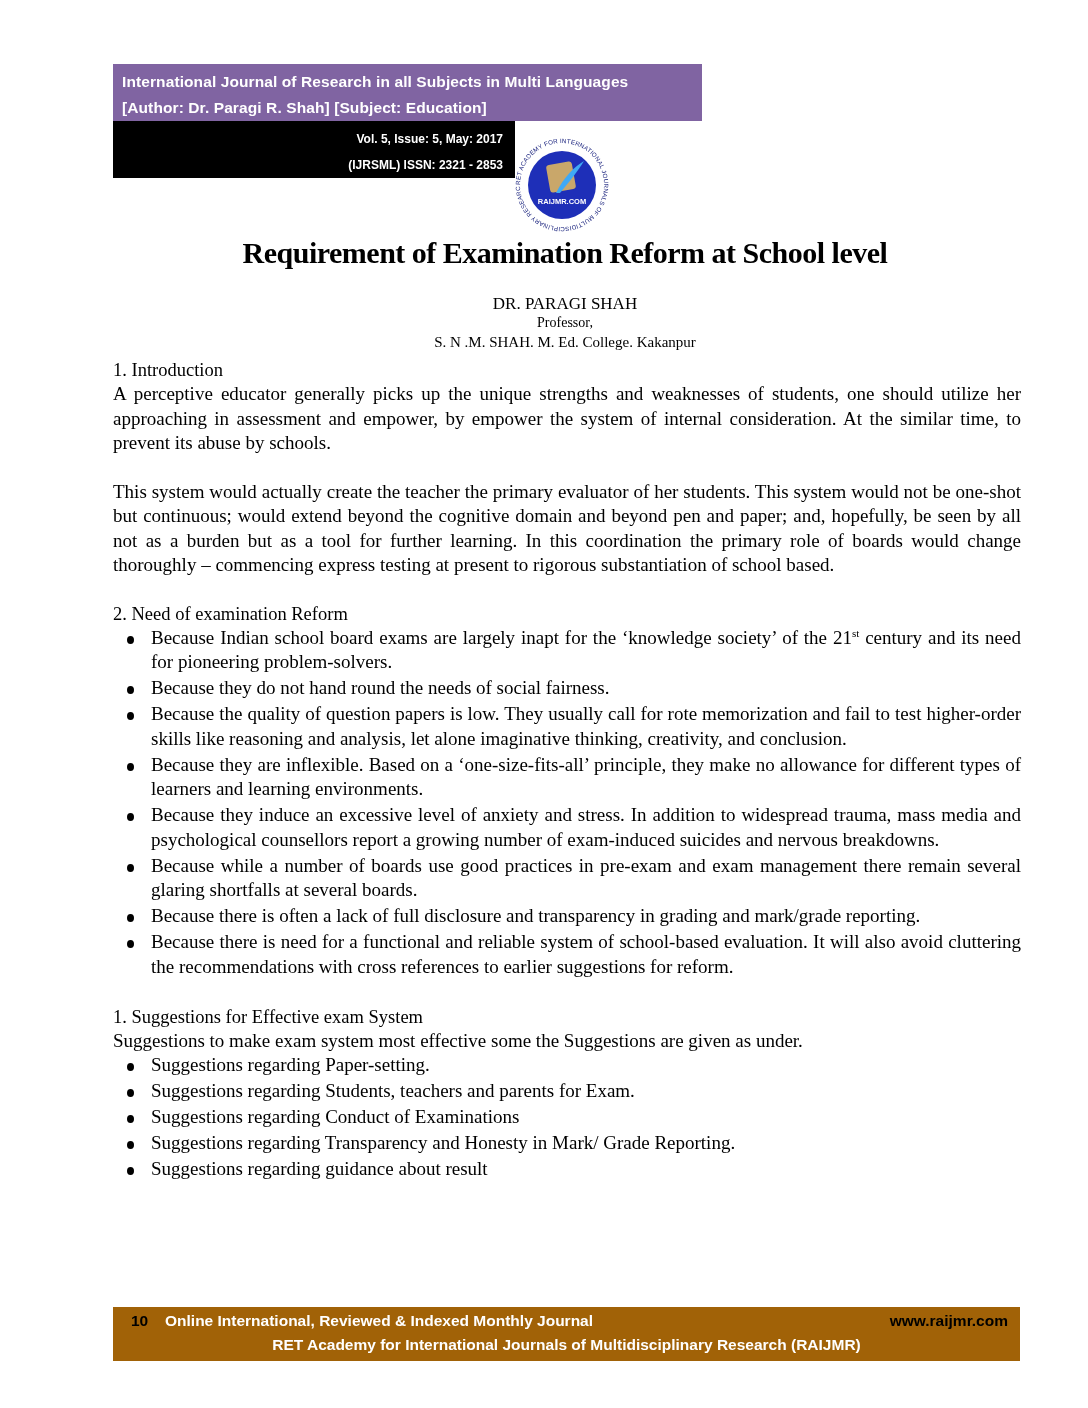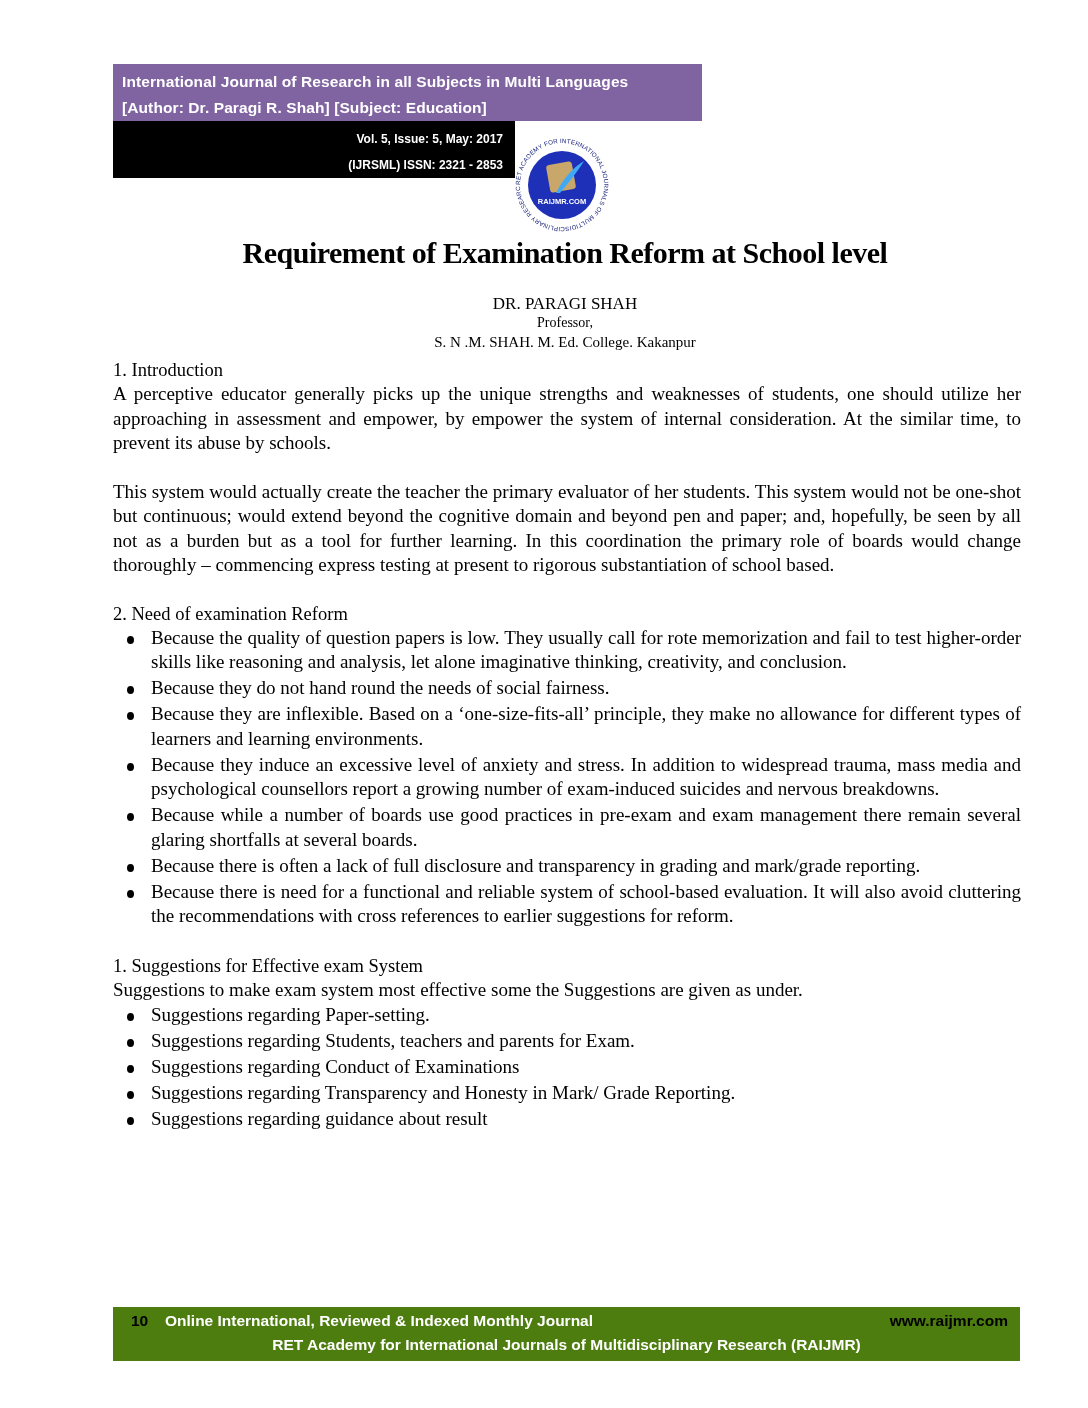--- a/index.html
+++ b/index.html
@@ -23,21 +23,21 @@
 
     .content { position: absolute; top: 358px; left: 113px; width: 908px; font-size: 19px; line-height: 24.5px; }
     .content p { margin: 0; text-align: justify; }
     .content h2 { font-size: 18.5px; font-weight: normal; margin: 0; line-height: 24px; }
     .gap { height: 24px; }
     ul.bul { list-style: none; margin: 0; padding: 0; }
     ul.bul li { position: relative; padding-left: 38px; text-align: justify; margin-bottom: 1.5px; }
     ul.bul li .dot { position: absolute; left: 14px; top: 10px; width: 7px; height: 8px; border-radius: 50%; background: #000; }
     sup { font-size: 11px; line-height: 0; }
 
-    .ftr { position: absolute; top: 1307px; left: 113px; width: 907px; height: 54px; background: #4d7c0f;
+    .ftr { position: absolute; top: 1307px; left: 113px; width: 907px; height: 54px; background: #a16207;
            font-family: "Liberation Sans", sans-serif; font-weight: bold; font-size: 15.5px; line-height: 24px; }
     .ftr-row1 { position: absolute; top: 2px; left: 18px; right: 12px; display: flex; }
     .ftr-num { color: #000; width: 34px; }
     .ftr-tag { color: #fff; flex: 1; }
     .ftr-url { color: #000; text-align: center; }
     .ftr-row2 { position: absolute; top: 26px; left: 0; right: 0; text-align: center; color: #fff; }
   </style>
 </head>
 <body>
 
@@ -77,22 +77,23 @@
 
 <div class="content">
   <h2>1. Introduction</h2>
   <p>A perceptive educator generally picks up the unique strengths and weaknesses of students, one should utilize her approaching in assessment and empower, by empower the system of internal consideration. At the similar time, to prevent its abuse by schools.</p>
   <div class="gap"></div>
   <p>This system would actually create the teacher the primary evaluator of her students. This system would not be one-shot but continuous; would extend beyond the cognitive domain and beyond pen and paper; and, hopefully, be seen by all not as a burden but as a tool for further learning. In this coordination the primary role of boards would change thoroughly – commencing express testing at present to rigorous substantiation of school based.</p>
   <div class="gap"></div>
 
   <h2>2. Need of examination Reform</h2>
   <ul class="bul">
+    <li><span class="dot"></span><span>Because Indian school board exams are largely inapt for the ‘knowledge society’ of the 21</span><sup>st</sup><span> century and its need for pioneering problem-solvers.</span></li>
+    <li><span class="dot"></span><span>Because they do not hand round the needs of social fairness.</span></li>
     <li><span class="dot"></span><span>Because the quality of question papers is low. They usually call for rote memorization and fail to test higher-order skills like reasoning and analysis, let alone imaginative thinking, creativity, and conclusion.</span></li>
-    <li><span class="dot"></span><span>Because they do not hand round the needs of social fairness.</span></li>
     <li><span class="dot"></span><span>Because they are inflexible. Based on a ‘one-size-fits-all’ principle, they make no allowance for different types of learners and learning environments.</span></li>
     <li><span class="dot"></span><span>Because they induce an excessive level of anxiety and stress. In addition to widespread trauma, mass media and psychological counsellors report a growing number of exam-induced suicides and nervous breakdowns.</span></li>
     <li><span class="dot"></span><span>Because while a number of boards use good practices in pre-exam and exam management there remain several glaring shortfalls at several boards.</span></li>
     <li><span class="dot"></span><span>Because there is often a lack of full disclosure and transparency in grading and mark/grade reporting.</span></li>
     <li><span class="dot"></span><span>Because there is need for a functional and reliable system of school-based evaluation. It will also avoid cluttering the recommendations with cross references to earlier suggestions for reform.</span></li>
   </ul>
   <div class="gap"></div>
 
   <h2>1. Suggestions for Effective exam System</h2>
   <p>Suggestions to make exam system most effective some the Suggestions are given as under.</p>

